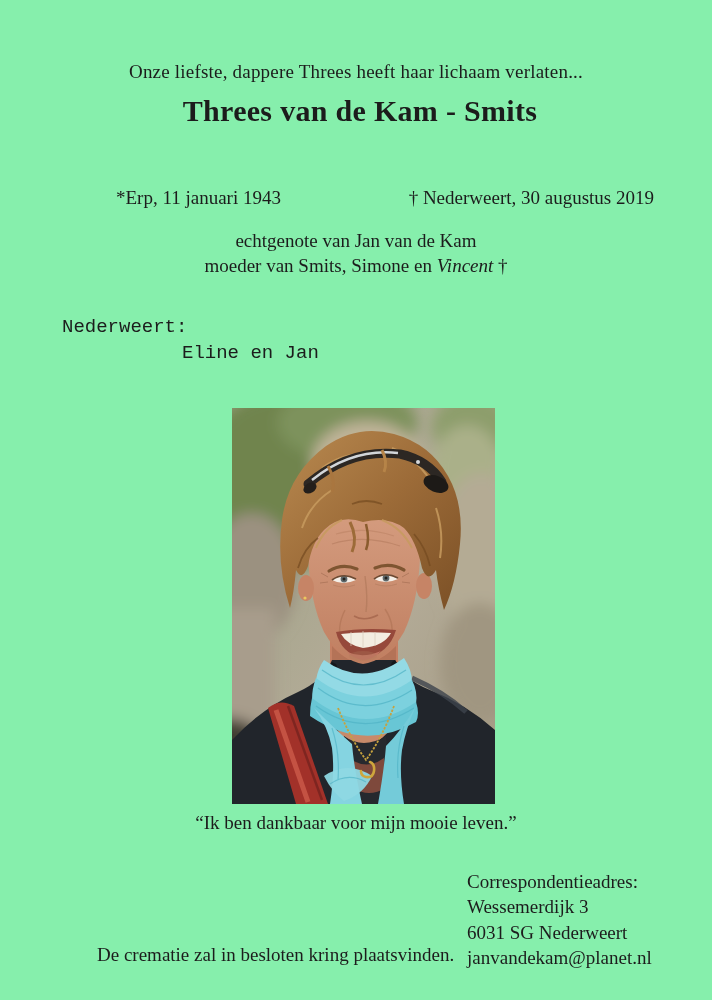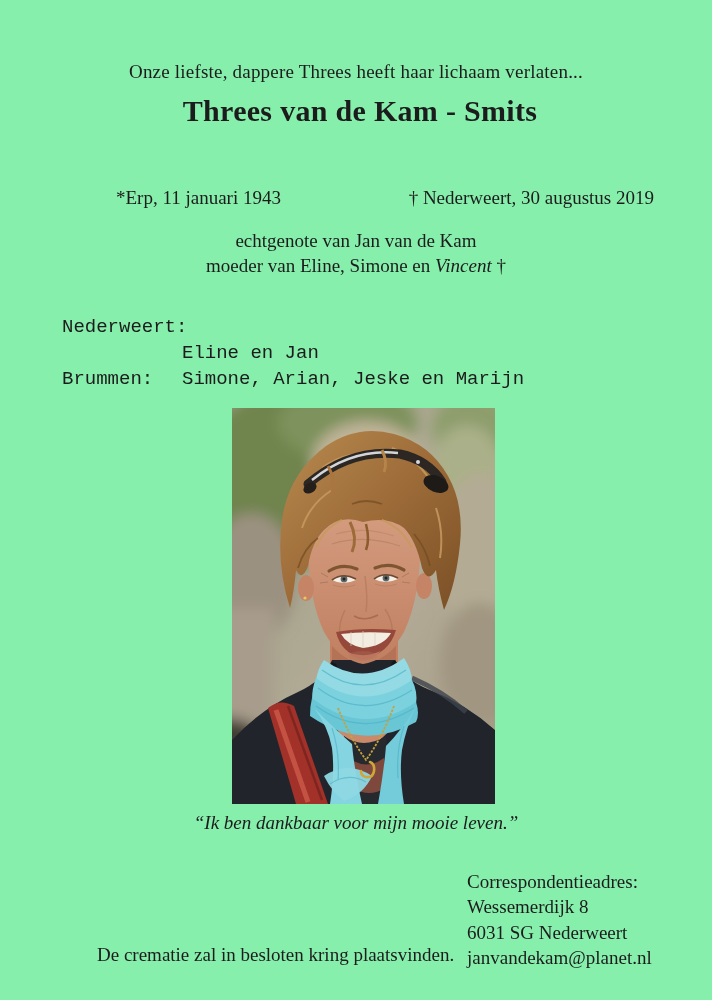--- a/index.html
+++ b/index.html
@@ -16,54 +16,50 @@
   .centered{left:0;right:0;text-align:center;}
   .intro{top:61px;font-size:19px;letter-spacing:.2px;}
   .title{top:94px;font-size:30px;font-weight:bold;letter-spacing:.3px;padding-left:8px;}
   .dates{top:187px;left:70px;right:58px;display:flex;justify-content:space-between;font-size:19px;margin-left:46px;}
   .relations{top:228px;font-size:19px;line-height:25px;}
   .relations em{}
   .family{top:314px;left:62px;font-size:19px;line-height:26px;}
   .family-row{display:grid;grid-template-columns:120px auto;font-family:Liberation Mono, monospace;}
   .photo{left:232px;top:408px;width:263px;height:396px;}
   .photo svg{display:block;}
-  .quote{top:812px;left:6px;width:700px;text-align:center;font-size:19px;font-style:italic;}
+  .quote{top:812px;left:6px;width:700px;text-align:center;font-size:19px;}
   .correspondence{left:467px;top:869px;font-size:19px;line-height:25.4px;}
   .cremation{left:62px;top:944px;font-size:19px;margin-left:35px;}
 </style>
 </head>
 <body>
 
 <div class="card">
 
   <div class="abs centered intro">Onze liefste, dappere Threes heeft haar lichaam verlaten...</div>
 
   <div class="abs centered title">Threes van de Kam - Smits</div>
 
   <div class="abs dates">
     <span>*Erp, 11 januari 1943</span>
     <span>† Nederweert, 30 augustus 2019</span>
   </div>
 
   <div class="abs centered relations">
     <div>echtgenote van Jan van de Kam</div>
-    <div><span>moeder van Eline, Simone en </span><em>Vincent</em><span> †</span></div>
+    <div><span>moeder van Smits, Simone en </span><em>Vincent</em><span> †</span></div>
   </div>
 
   <div class="abs family">
     <div class="family-row">
       <span>Nederweert:</span>
     </div>
     <div class="family-row">
       <span></span>
       <span>Eline en Jan</span>
-    </div>
-    <div class="family-row">
-      <span>Brummen:</span>
-      <span>Simone, Arian, Jeske en Marijn</span>
     </div>
   </div>
 
   <div class="abs photo">
     <svg width="263" height="396" viewBox="0 0 263 396" xmlns="http://www.w3.org/2000/svg">
       <defs>
         <filter id="blurBg" x="-30%" y="-30%" width="160%" height="160%">
             <feGaussianBlur stdDeviation="7"></feGaussianBlur>
           </filter>
         <linearGradient id="bgGrad" x1="0" y1="0" x2="1" y2="1">
@@ -185,20 +181,20 @@
       <ellipse cx="78" cy="80" rx="7" ry="5" fill="#241f1b" transform="rotate(-30 78 80)"></ellipse>
       <path d="M96 58 Q104 72 100 84" stroke="#a9763f" stroke-width="3" fill="none"></path>
       <path d="M150 42 Q156 54 152 64" stroke="#b68448" stroke-width="3" fill="none"></path>
     </svg>
   </div>
 
   <div class="abs quote">“Ik ben dankbaar voor mijn mooie leven.”</div>
 
   <div class="abs correspondence">
     <div>Correspondentieadres:</div>
-    <div>Wessemerdijk 8</div>
+    <div>Wessemerdijk 3</div>
     <div>6031 SG Nederweert</div>
     <div>janvandekam@planet.nl</div>
   </div>
 
   <div class="abs cremation">De crematie zal in besloten kring plaatsvinden.</div>
 
 </div>
 
 </body></html>

